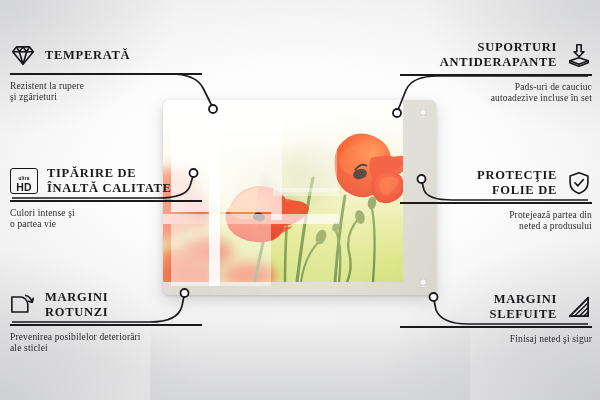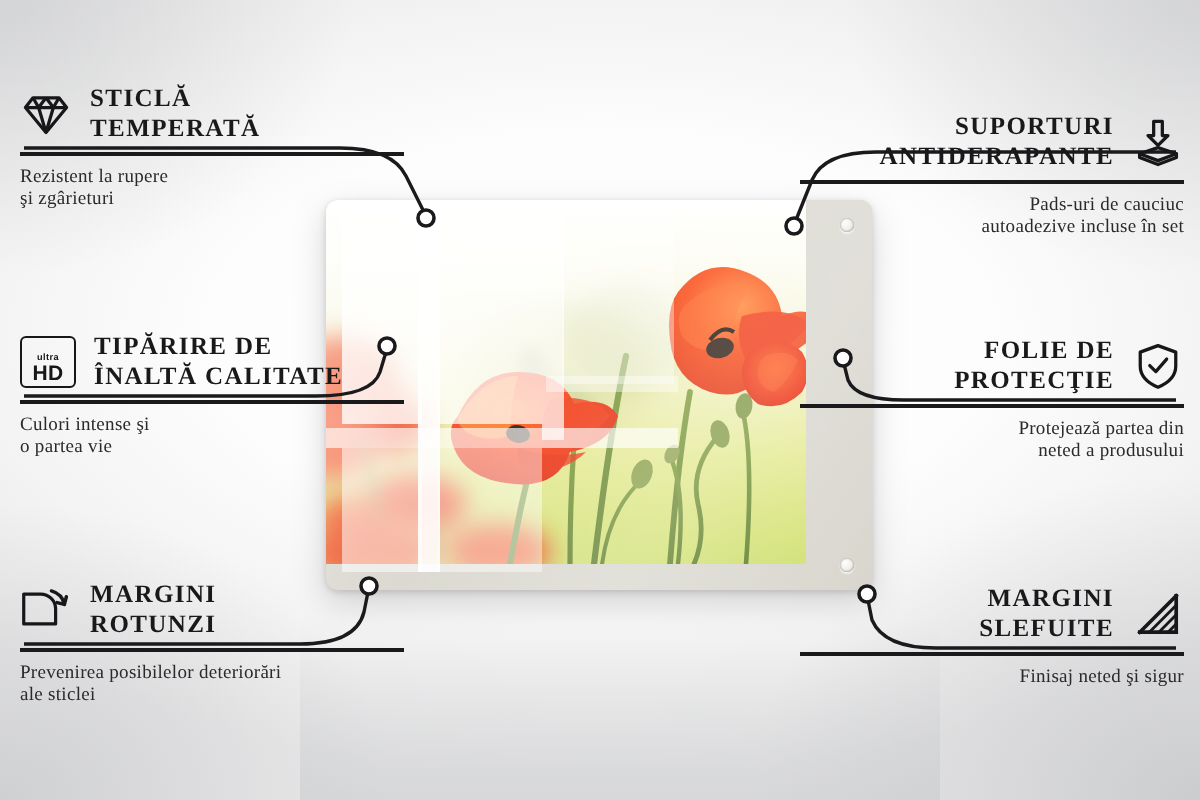--- a/index.html
+++ b/index.html
@@ -266,21 +266,20 @@
         <g fill="none" stroke="#17171a" stroke-width="1.5" stroke-linejoin="round">
           <path d="M2.5 9 L6 4.5 H18 L21.5 9 L12 20.5 Z"></path>
           <path d="M2.5 9 H21.5"></path>
           <path d="M6 4.5 L8.6 9 L12 20.5"></path>
           <path d="M18 4.5 L15.4 9 L12 20.5"></path>
           <path d="M12 4.5 L8.6 9"></path>
           <path d="M12 4.5 L15.4 9"></path>
         </g>
       </svg>
       <div>
-        <div class="feat-title">STICLĂ</div>
         <div class="feat-title">TEMPERATĂ</div>
       </div>
     </div>
     <div class="feat-rule"></div>
     <div class="feat-sub">Rezistent la rupere</div>
     <div class="feat-sub">şi zgârieturi</div>
   </div>
 
   <div class="feat left" style="top:166px;">
     <div class="feat-head">
@@ -310,21 +309,21 @@
       <div>
         <div class="feat-title">MARGINI</div>
         <div class="feat-title">ROTUNZI</div>
       </div>
     </div>
     <div class="feat-rule"></div>
     <div class="feat-sub">Prevenirea posibilelor deteriorări</div>
     <div class="feat-sub">ale sticlei</div>
   </div>
 
-  <div class="feat right" style="top:56px;">
+  <div class="feat right" style="top:40px;">
     <div class="feat-head">
       <svg class="ico" viewBox="0 0 24 24">
         <g fill="none" stroke="#17171a" stroke-width="1.5" stroke-linejoin="round" stroke-linecap="round">
           <path d="M10 2.5 H14 V9 H16.6 L12 13.6 L7.4 9 H10 Z"></path>
           <path d="M12 14.6 L20.5 17.4 L12 20.6 L3.5 17.4 Z"></path>
           <path d="M3.5 17.4 V19.2 L12 22.4 L20.5 19.2 V17.4"></path>
         </g>
       </svg>
       <div>
         <div class="feat-title">SUPORTURI</div>
@@ -338,22 +337,22 @@
 
   <div class="feat right" style="top:168px;">
     <div class="feat-head">
       <svg class="ico" viewBox="0 0 24 24">
         <g fill="none" stroke="#17171a" stroke-width="1.5" stroke-linejoin="round" stroke-linecap="round">
           <path d="M12 2.6 L20.2 5.6 V12 q0 6.4 -8.2 9.8 Q3.8 18.4 3.8 12 V5.6 Z"></path>
           <path d="M8.2 11.8 L11 14.6 L16 8.8"></path>
         </g>
       </svg>
       <div>
+        <div class="feat-title">PROTECŢIE</div>
         <div class="feat-title">FOLIE DE</div>
-        <div class="feat-title">PROTECŢIE</div>
       </div>
     </div>
     <div class="feat-rule"></div>
     <div class="feat-sub">Protejează partea din</div>
     <div class="feat-sub">neted a produsului</div>
   </div>
 
   <div class="feat right" style="top:292px;">
     <div class="feat-head">
       <svg class="ico" viewBox="0 0 24 24">

